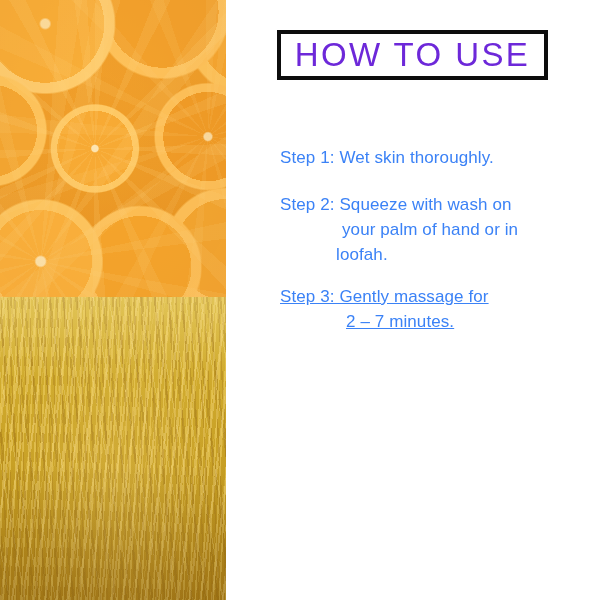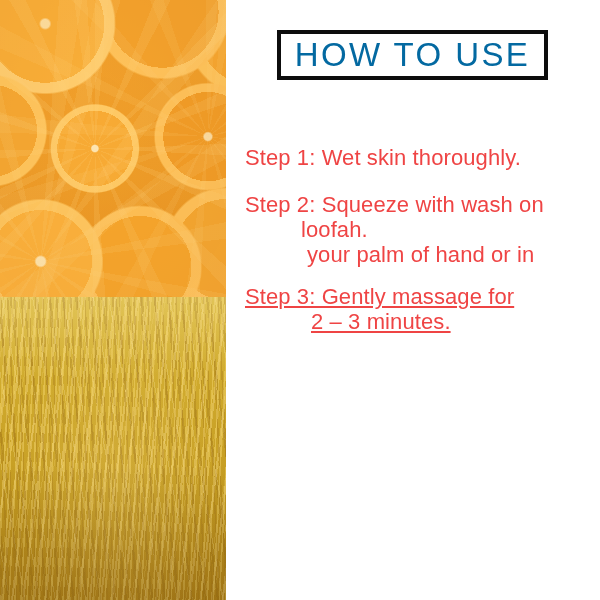--- a/index.html
+++ b/index.html
@@ -109,38 +109,39 @@
     background:#ffffff;
     display:flex;
     align-items:center;
     justify-content:center;
   }
   .title-text {
     font-size:33px;
     line-height:1;
     font-weight:400;
     letter-spacing:2.4px;
-    color:#0369a1;
+    color:#6d28d9;
     white-space:nowrap;
     padding-bottom:2px;
   }
 
   .steps {
     position:absolute;
     left:19px; top:145px;
     width:330px;
   }
 
   .step {
-    font-size:22px;
+    font-size:17px;
     line-height:25px;
-    color:#ef4444;
+    color:#3b82f6;
     font-weight:400;
     letter-spacing:.1px;
     margin-bottom:22px;
+    margin-left:35px;
   }
   .step:last-child { margin-bottom:0; }
 
   .step-line { display:block; white-space:nowrap; }
   .step-line.indent-a { padding-left:62px; }
   .step-line.indent-b { padding-left:56px; }
   .step-line.indent-c { padding-left:66px; }
 
   .step-2 { margin-bottom:17px; }
   .step-3 { margin-bottom:31px;text-decoration:underline; }
@@ -173,27 +174,27 @@
     </div>
 
     <div class="steps">
 
       <div class="step step-1">
         <span class="step-line">Step 1: Wet skin thoroughly.</span>
       </div>
 
       <div class="step step-2">
         <span class="step-line">Step 2: Squeeze with wash on</span>
+        <span class="step-line indent-a">your palm of hand or in</span>
         <span class="step-line indent-b">loofah.</span>
-        <span class="step-line indent-a">your palm of hand or in</span>
       </div>
 
       <div class="step step-3">
         <span class="step-line">Step 3: Gently massage for</span>
-        <span class="step-line indent-c">2 – 3 minutes.</span>
+        <span class="step-line indent-c">2 – 7 minutes.</span>
       </div>
 
 
     </div>
 
   </div>
 
 </div>
 
 </body></html>

